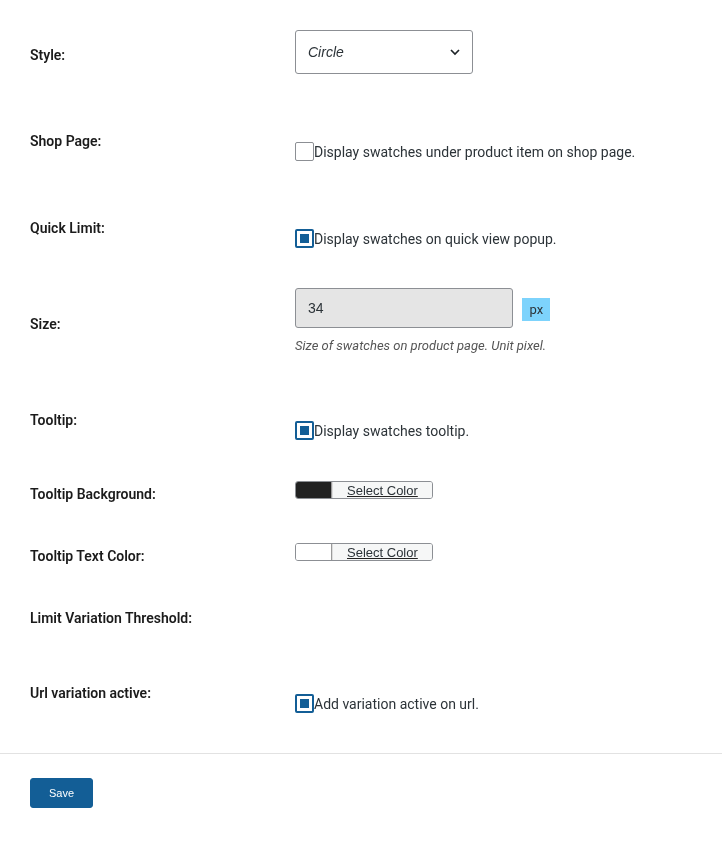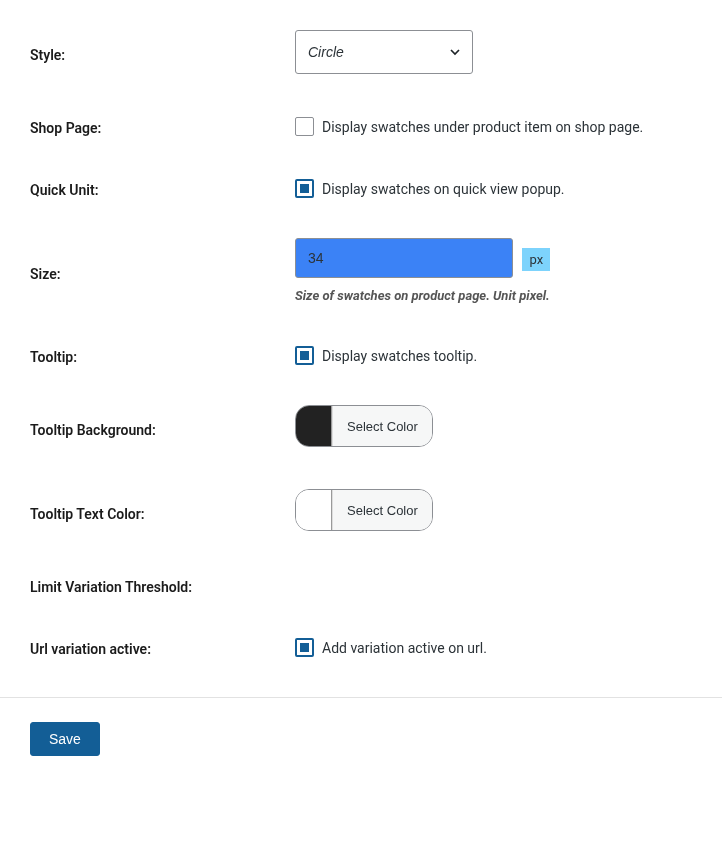--- a/index.html
+++ b/index.html
@@ -58,22 +58,23 @@
       top: 50%;
       transform: translateY(-50%);
       pointer-events: none;
       width: 16px;
       height: 16px;
       color: #1d2327;
     }
     .checkbox-row {
       display: flex;
       align-items: center;
-      gap: 8px;
+      gap: 0;
       padding-top: 3px;
+      margin-top: 25px;
     }
     .checkbox {
       width: 19px;
       height: 19px;
       border: 1px solid #8c8f94;
       border-radius: 2px;
       background: #fff;
       display: inline-flex;
       align-items: center;
       justify-content: center;
@@ -95,45 +96,45 @@
       color: #2c3338;
       cursor: pointer;
     }
     input[type="text"].text-input {
       width: 218px;
       height: 40px;
       padding: 6px 12px;
       font-size: 14px;
       border: 1px solid #8c8f94;
       border-radius: 3px;
-      background: #3b82f6;
+      background: #e5e5e5;
       color: #2c3338;
     }
     .unit-suffix {
       display: inline-block;
       background: #7dd3fc;
       padding: 4px 7px;
       font-size: 13px;
       margin-left: 6px;
       vertical-align: middle;
       color: #2c3338;
     }
     .help-text {
       font-style: italic;
       color: #555;
       font-size: 13px;
       margin-top: 10px;
-      font-weight: bold;
     }
     .color-picker {
       display: inline-flex;
       border: 1px solid #8c8f94;
-      border-radius: 14px;
+      border-radius: 3px;
       overflow: hidden;
-      height: 42px;
+      height: 18px;
+      text-decoration: underline;
     }
     .color-swatch {
       width: 36px;
       background: #222;
       border-right: 1px solid #9a9a9a;
     }
     .color-swatch.white {
       background: #fff;
     }
     .color-select-btn {
@@ -149,21 +150,21 @@
       border: none;
       border-top: 1px solid #e2e2e2;
       margin: 0 -30px 24px -30px;
     }
     .save-btn {
       background: #135e96;
       color: #fff;
       border: 1px solid #135e96;
       border-radius: 3px;
       padding: 8px 18px;
-      font-size: 14px;
+      font-size: 11px;
       cursor: pointer;
     }
   </style>
 </head>
 <body>
 
 
 
 <div class="form-table">
 
@@ -187,21 +188,21 @@
     <div class="form-label">Shop Page:</div>
     <div class="form-control">
       <div class="checkbox-row">
         <span class="checkbox"></span>
         <span class="checkbox-label">Display swatches under product item on shop page.</span>
       </div>
     </div>
   </div>
 
   <div class="form-row">
-    <div class="form-label">Quick Unit:</div>
+    <div class="form-label">Quick Limit:</div>
     <div class="form-control">
       <div class="checkbox-row">
         <span class="checkbox checked"></span>
         <span class="checkbox-label">Display swatches on quick view popup.</span>
       </div>
     </div>
   </div>
 
   <div class="form-row">
     <div class="form-label">Size:</div>

